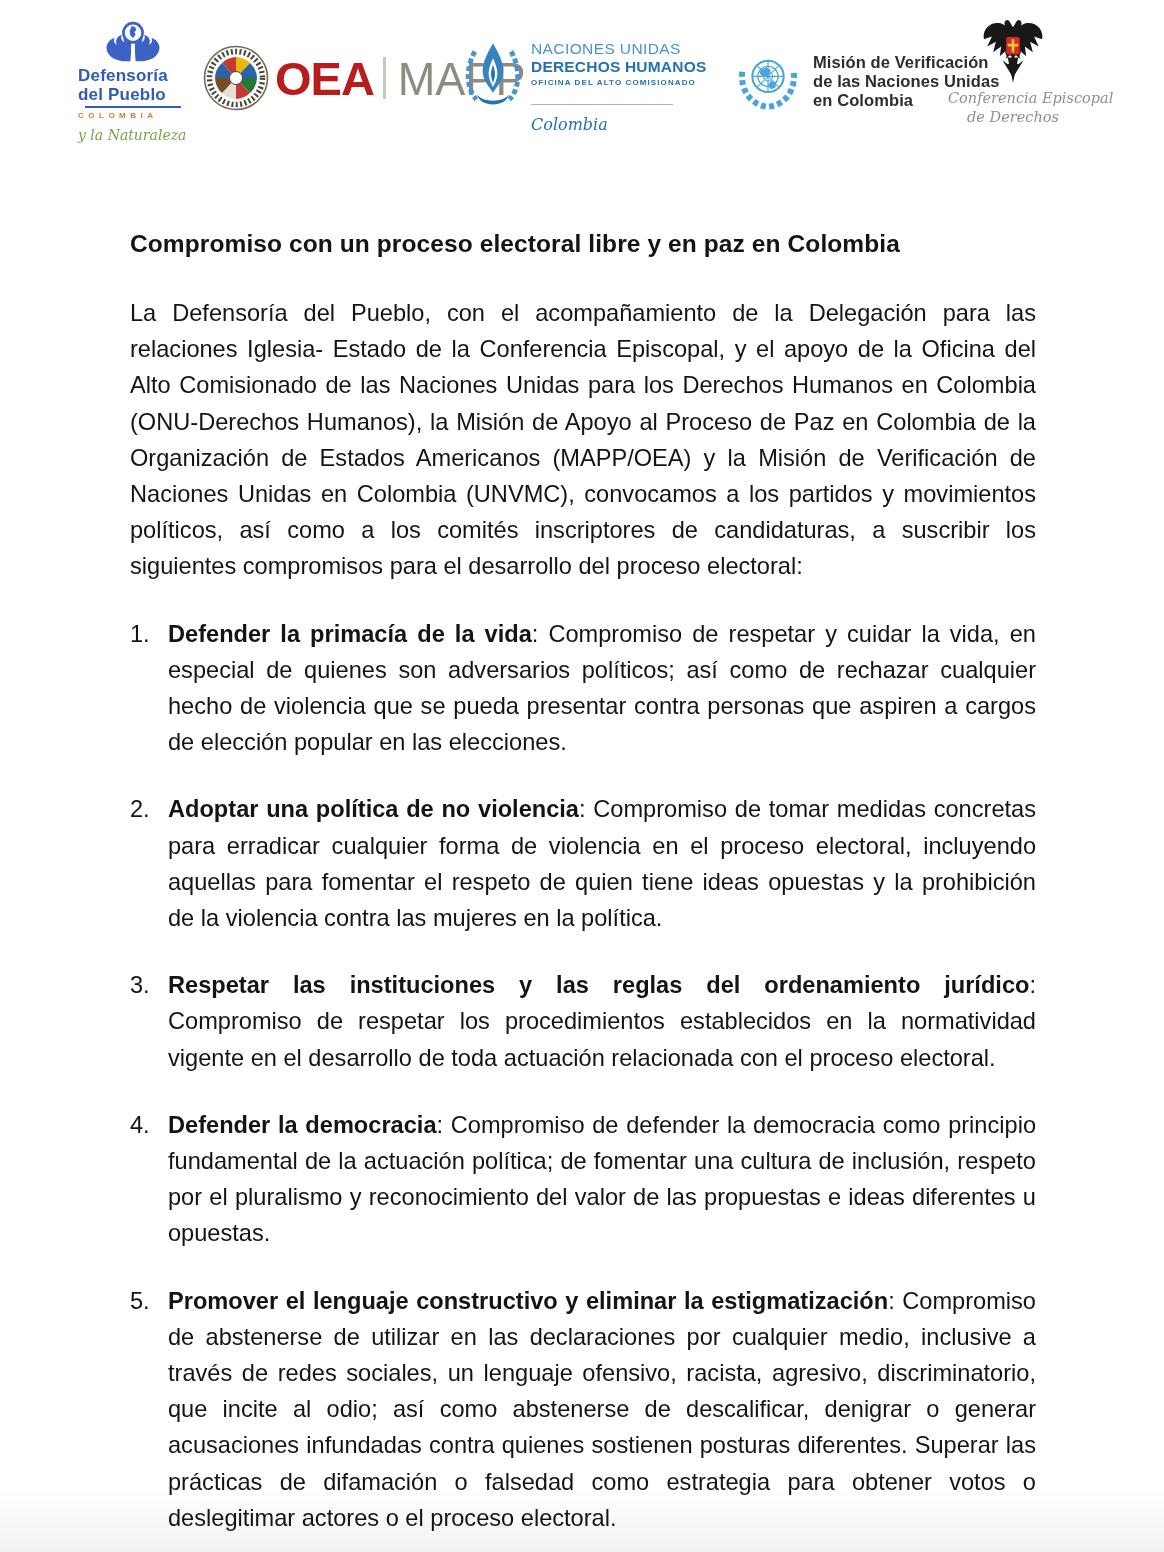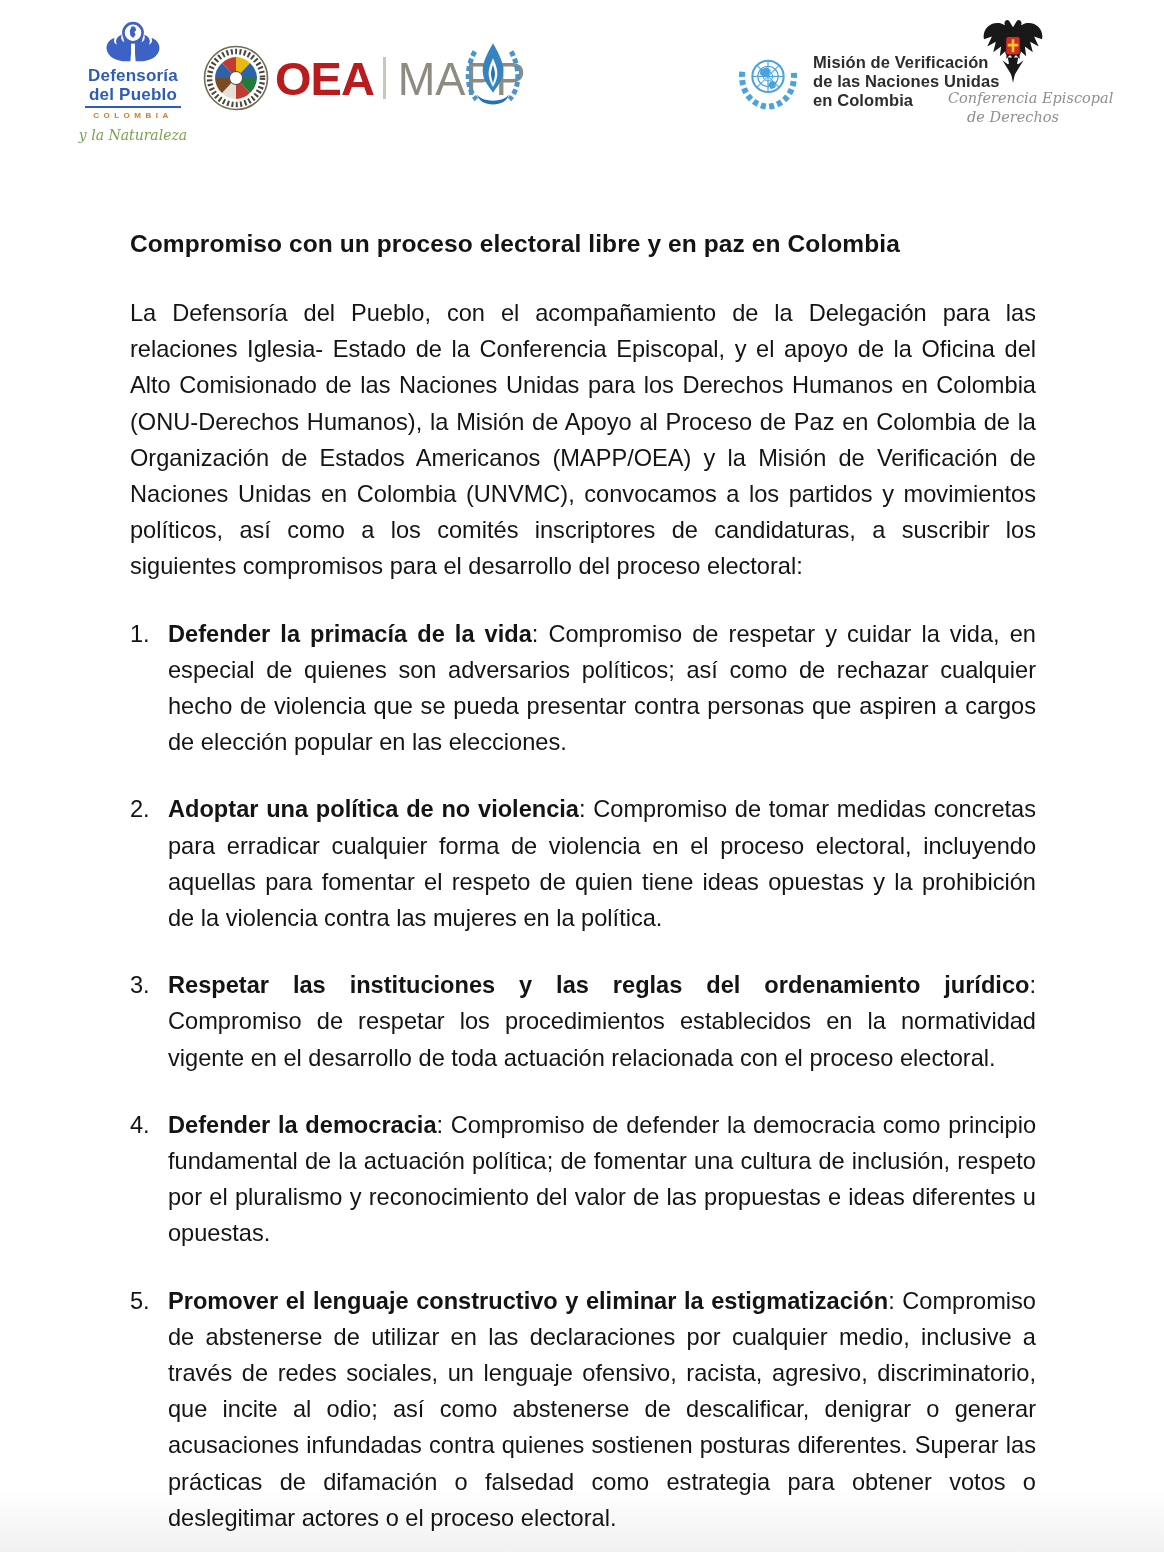--- a/index.html
+++ b/index.html
@@ -10,21 +10,21 @@
     color:#141414;
     position:relative;
     overflow:hidden;
   }
 
   
   .header { position:relative; width:1164px; height:160px; }
   .logo { position:absolute; }
 
   
-  .logo-defensoria { left:78px; top:20px; width:110px; text-align:center; }
+  .logo-defensoria { left:78px; top:20px; width:110px; text-align:left; }
   .dp-emblem { display:block; margin:0 auto 2px auto; }
   .dp-name { font-weight:bold; font-size:17px; line-height:19px; color:#2e5cb8; letter-spacing:0.2px; }
   .dp-underline { width:96px; height:2px; background:#2e5cb8; margin:2px auto 3px auto; }
   .dp-colombia { font-size:8px; letter-spacing:4.5px; color:#c87f33; font-weight:bold; }
   .dp-tagline { font-family:"DejaVu Serif", serif; font-style:italic; font-size:14px; color:#78a24e; margin-top:7px; }
 
   
   .logo-oea { left:203px; top:45px; display:flex; align-items:center; }
   .oea-seal { display:block; }
   .oea-text { font-size:47px; font-weight:bold; color:#b91c1c; letter-spacing:-1px; margin-left:6px; }
@@ -106,20 +106,27 @@
 
   <div class="logo logo-ohchr">
     <svg class="ohchr-emblem" width="58" height="76" viewBox="0 0 70 92">
       <path d="M13 14 C2 34 2 58 15 72" stroke="#4a93cc" stroke-width="6" fill="none" stroke-dasharray="6 3.5"></path>
       <path d="M57 14 C68 34 68 58 55 72" stroke="#4a93cc" stroke-width="6" fill="none" stroke-dasharray="6 3.5"></path>
       <path d="M35 4 C26 20 21 30 23 42 C25 52 31 57 35 64 C39 57 45 52 47 42 C49 30 44 20 35 4 Z" fill="#3583c0"></path>
       <path d="M35 22 C31 31 29 37 30 44 C31 50 33 53 35 57 C37 53 39 50 40 44 C41 37 39 31 35 22 Z" fill="#ffffff"></path>
       <path d="M35 30 C33 36 32 40 33 45 C34 49 34.5 50 35 53 C35.5 50 36 49 37 45 C38 40 37 36 35 30 Z" fill="#2471b4"></path>
       <path d="M16 66 C22 76 48 76 54 66 C52 82 18 82 16 66 Z" fill="#2471b4"></path>
     </svg>
+    <div class="ohchr-text">
+      <span class="ohchr-l1">NACIONES UNIDAS</span>
+      <span class="ohchr-l2">DERECHOS HUMANOS</span>
+      <span class="ohchr-l3">OFICINA DEL ALTO COMISIONADO</span>
+      <span class="ohchr-line"></span>
+      <span class="ohchr-l4">Colombia</span>
+    </div>
   </div>
 
   <div class="logo logo-unvmc">
     <svg class="un-emblem" width="70" height="70" viewBox="0 0 76 76">
       <g stroke="#4aa3dc" fill="none">
         <circle cx="38" cy="33" r="17" stroke-width="2.2" fill="#ffffff"></circle>
         <circle cx="38" cy="33" r="11" stroke-width="1.3"></circle>
         <circle cx="38" cy="33" r="5" stroke-width="1.1"></circle>
         <line x1="21" y1="33" x2="55" y2="33" stroke-width="1.3"></line>
         <line x1="38" y1="16" x2="38" y2="50" stroke-width="1.3"></line>

